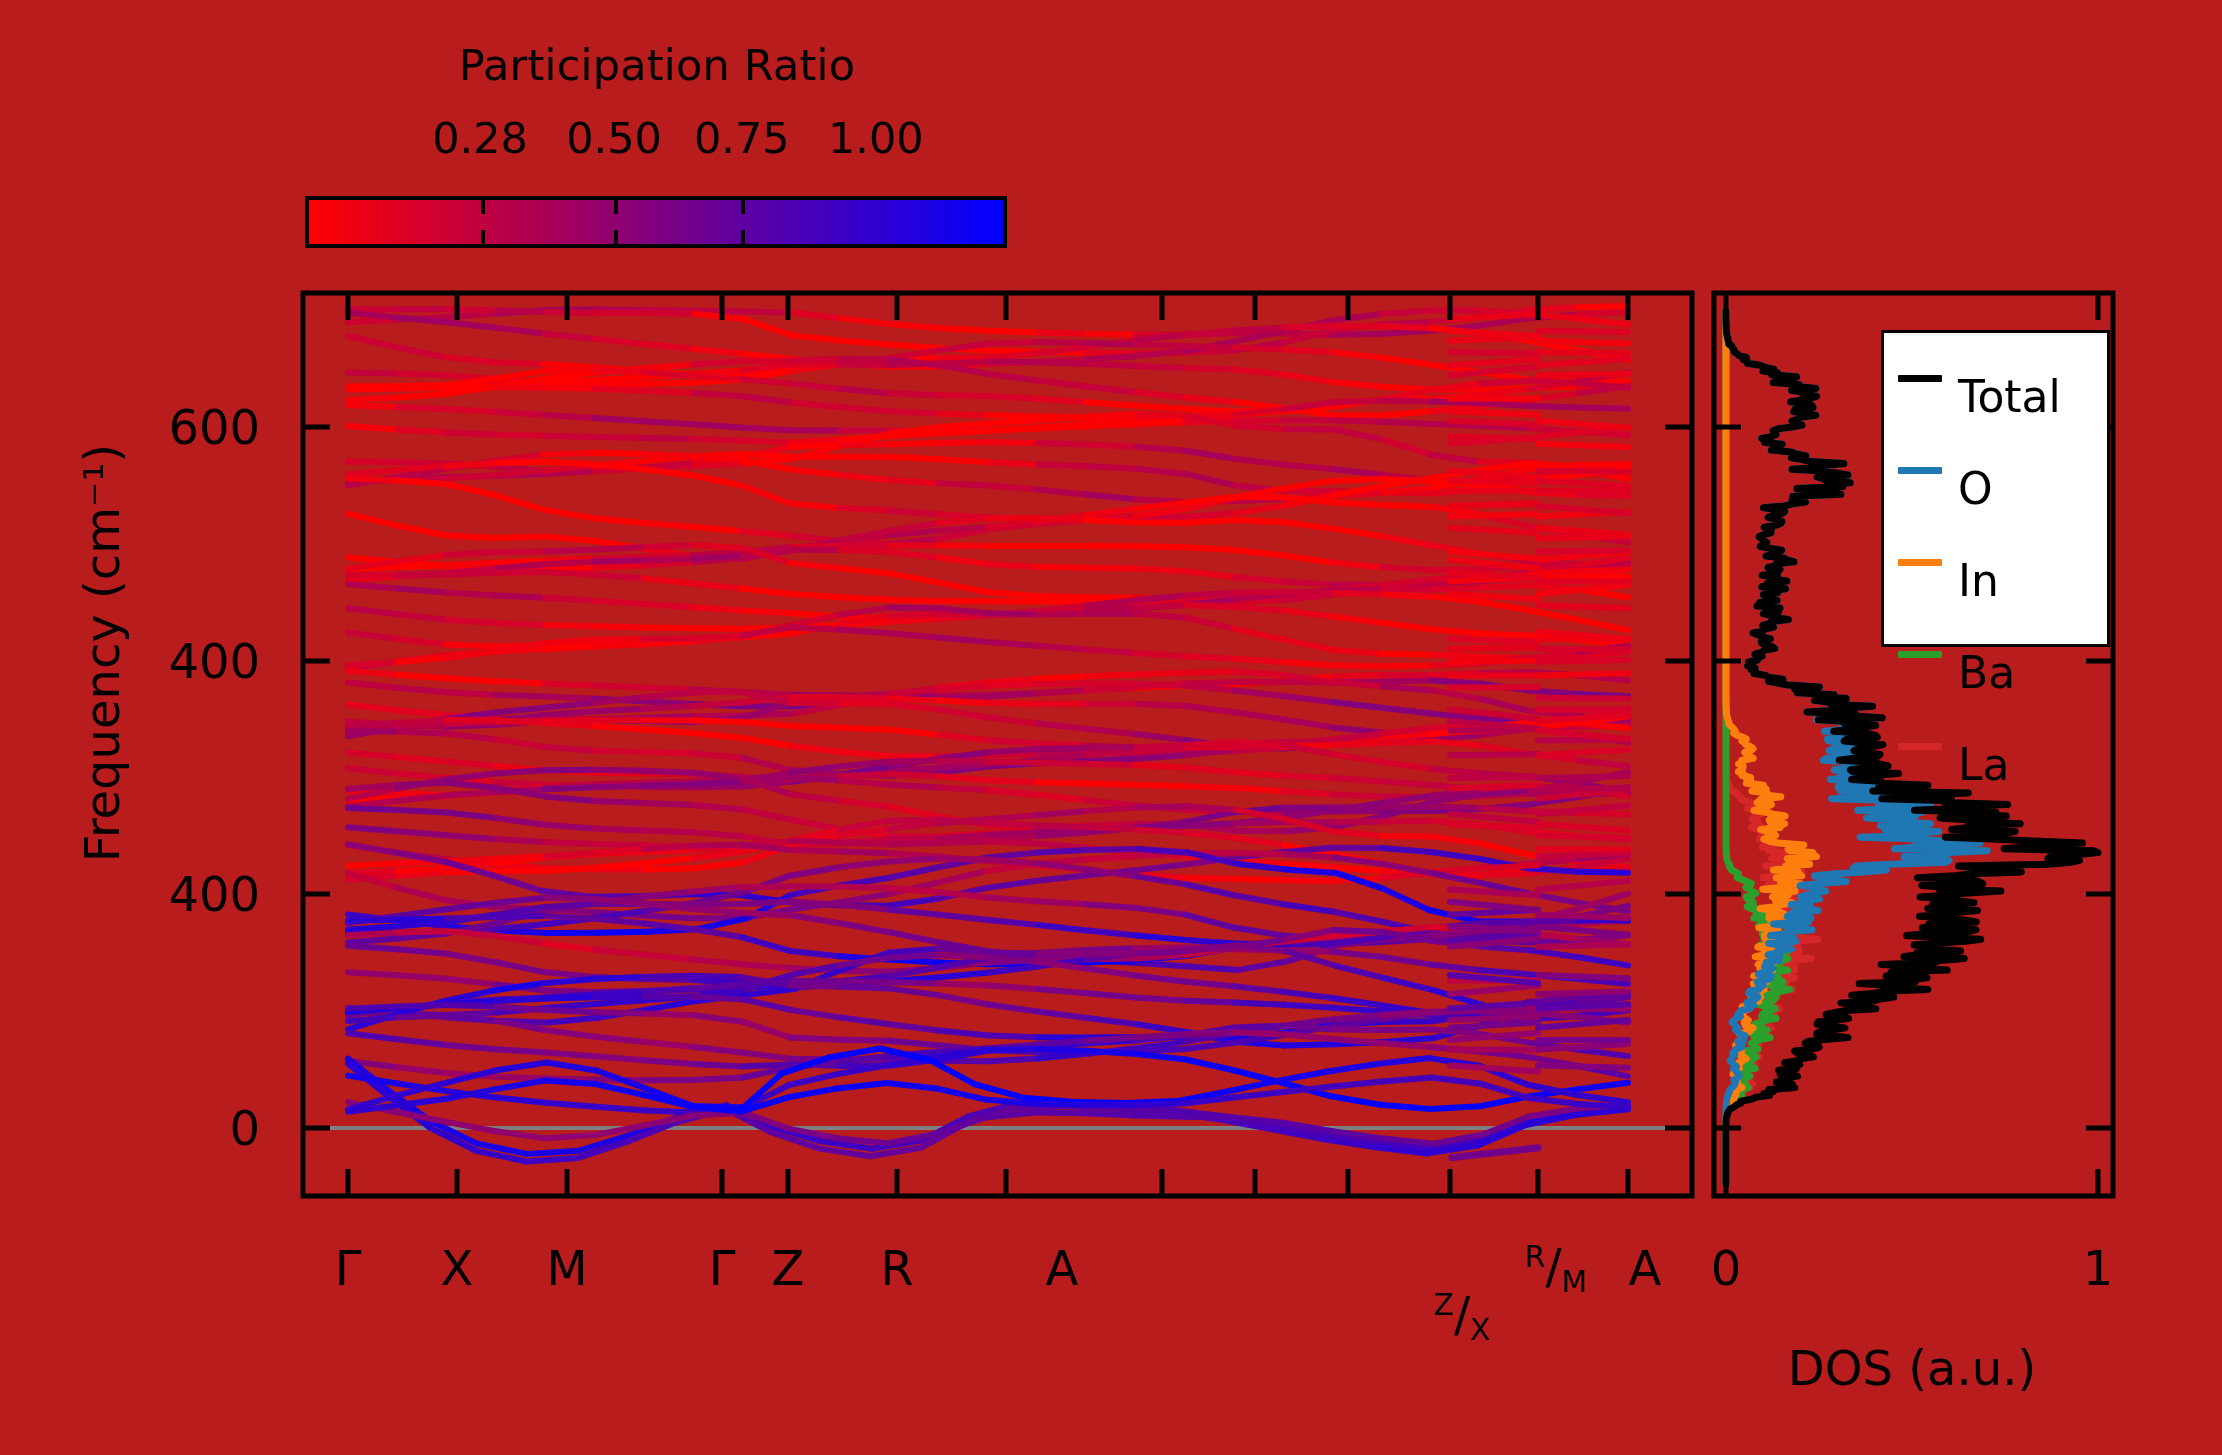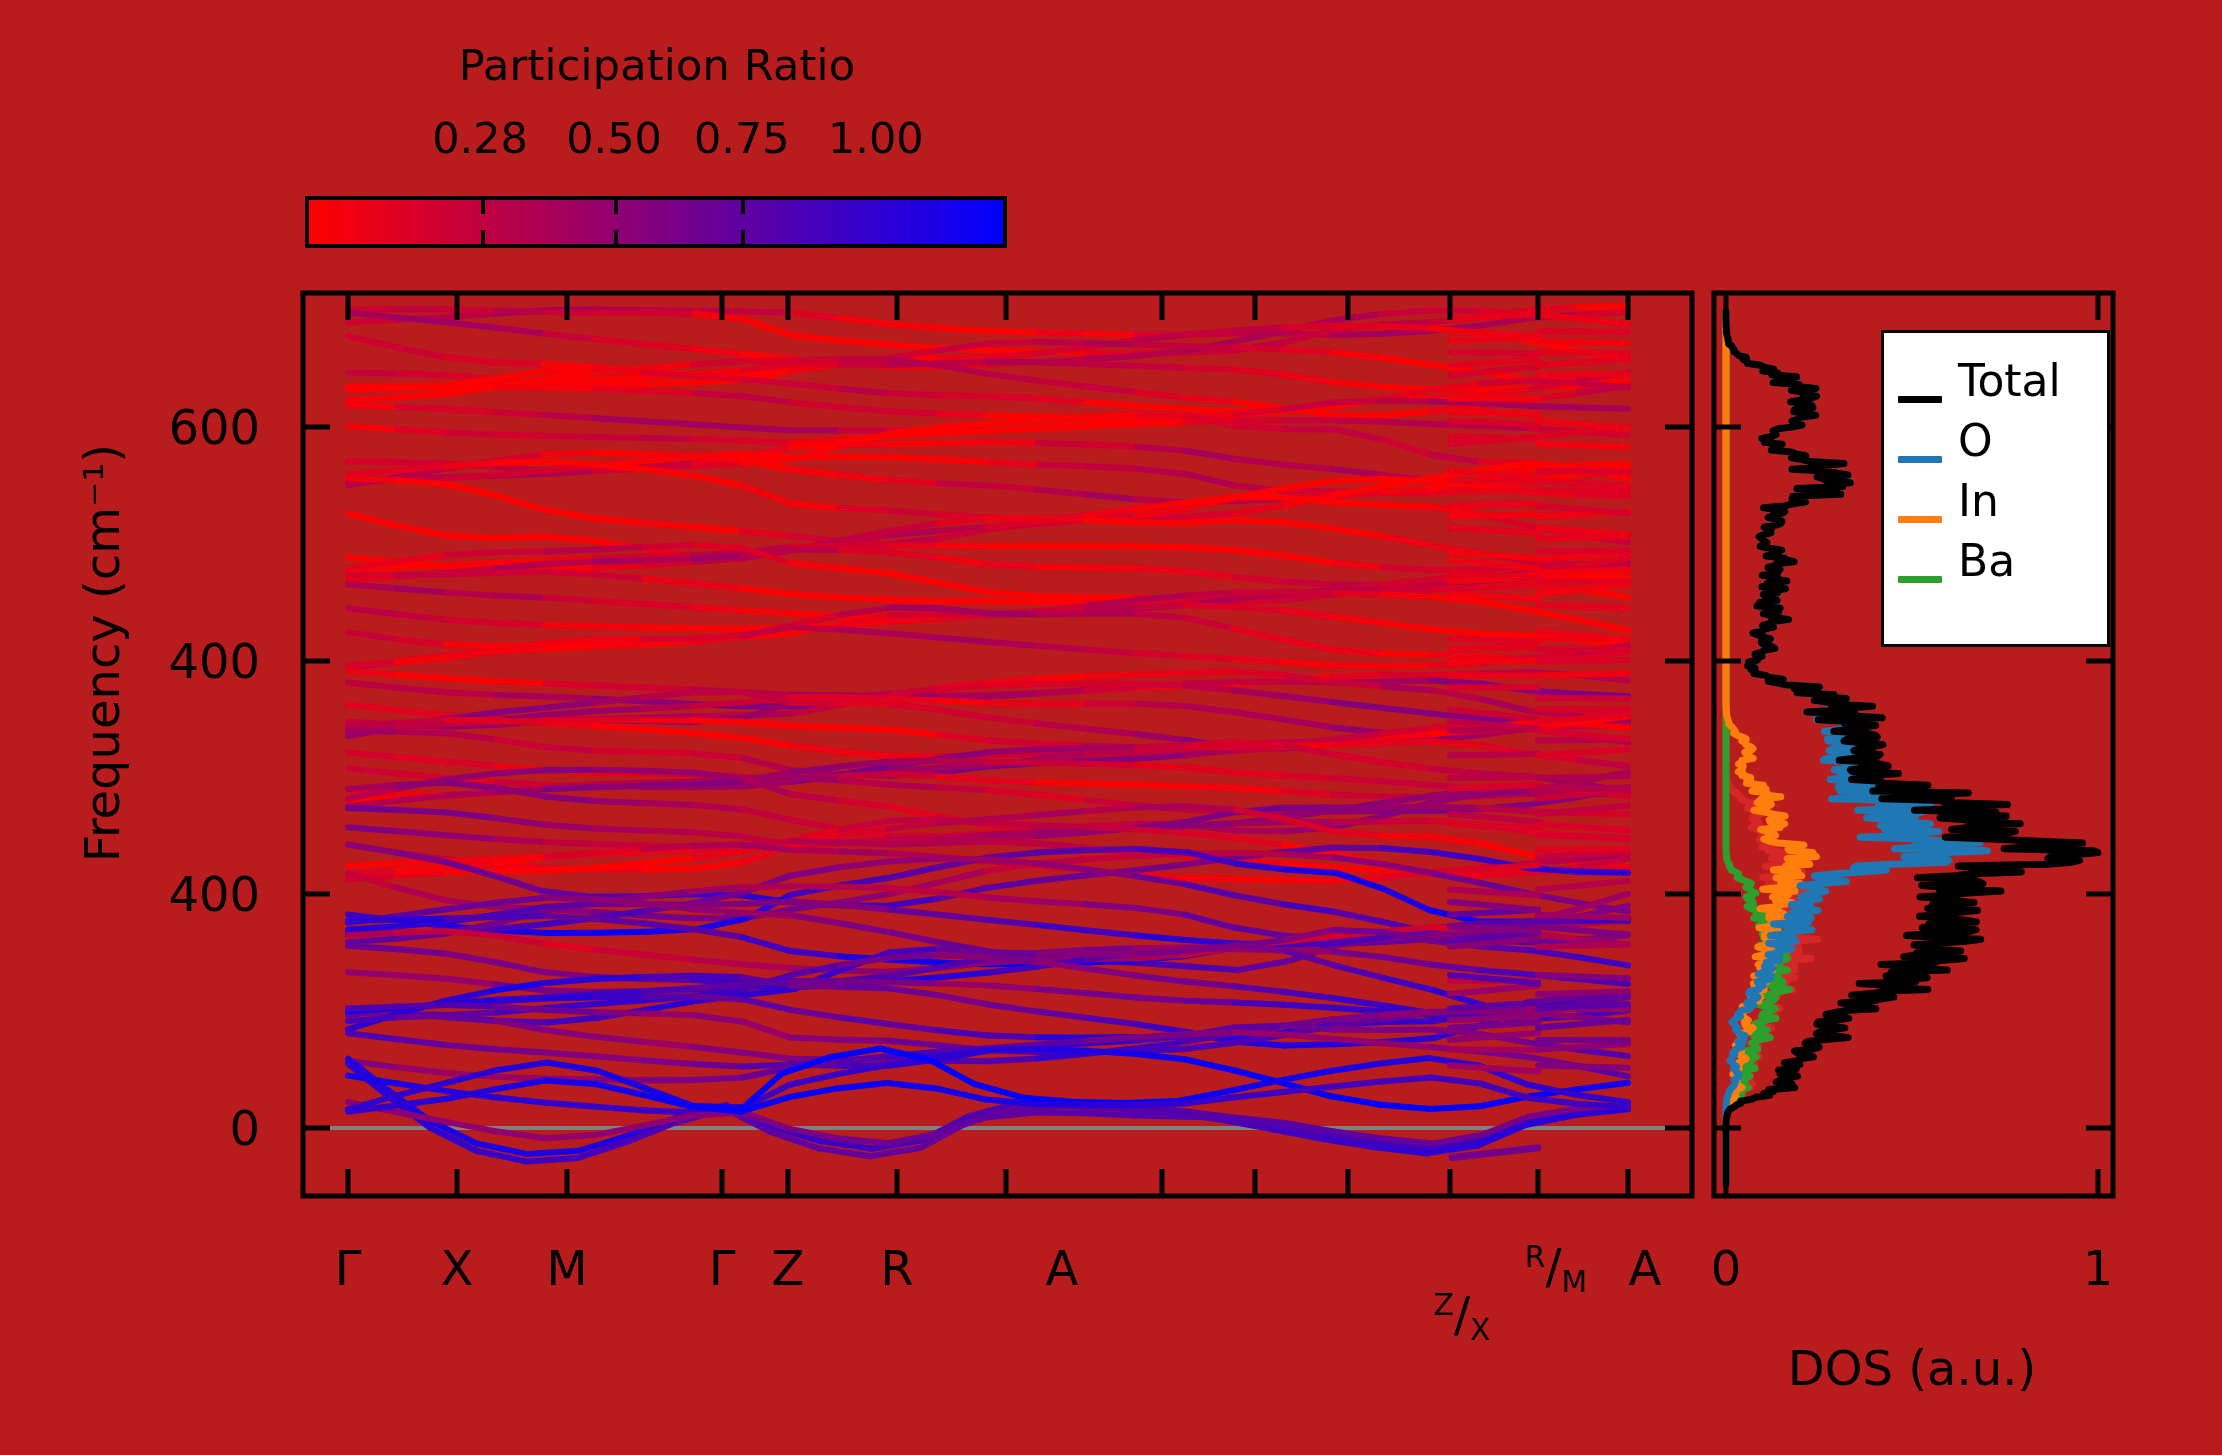--- a/index.html
+++ b/index.html
@@ -21,21 +21,21 @@
   .xtick-label{position:absolute;font-size:48px;transform:translateX(-50%);white-space:nowrap;text-align:center;}
   .frac{display:inline-block;white-space:nowrap;}
   .frac sup{font-size:0.62em;vertical-align:0.55em;}
   .frac sub{font-size:0.62em;vertical-align:-0.3em;}
   .frac .sl{font-size:1.0em;}
 
   .dos-xlabel{position:absolute;font-size:48px;transform:translateX(-50%);white-space:nowrap;}
   .dos-axis-title{position:absolute;font-size:48px;transform:translateX(-50%);white-space:nowrap;}
 
   .legend-box{position:absolute;left:1881px;top:330px;width:229px;height:317px;border:3px solid #000;background:#fff;box-sizing:border-box;padding:10px 0 0 0;}
-  .legend-row{display:flex;align-items:flex-end;height:60px;padding-left:14px;}
+  .legend-row{display:flex;align-items:flex-start;height:60px;padding-left:14px;margin-top:32px;}
   .legend-swatch{width:44px;height:7px;border-radius:1px;flex:0 0 auto;}
   .legend-text{margin-left:16px;font-size:44px;line-height:1;}
 
   svg{display:block;}
   .axisrect{fill:none;stroke:#000;stroke-width:5;}
 </style>
 </head>
 <body>
 
 <div id="fig">
@@ -2259,15 +2259,19 @@
       <span class="legend-text">O</span>
     </div>
     <div class="legend-row">
       <span class="legend-swatch" style="background:#ff7f0e"></span>
       <span class="legend-text">In</span>
     </div>
     <div class="legend-row">
       <span class="legend-swatch" style="background:#2ca02c"></span>
       <span class="legend-text">Ba</span>
     </div>
+    <div class="legend-row">
+      <span class="legend-swatch" style="background:#d62728"></span>
+      <span class="legend-text">La</span>
+    </div>
   </div>
 
 </div>
 
 </body></html>

